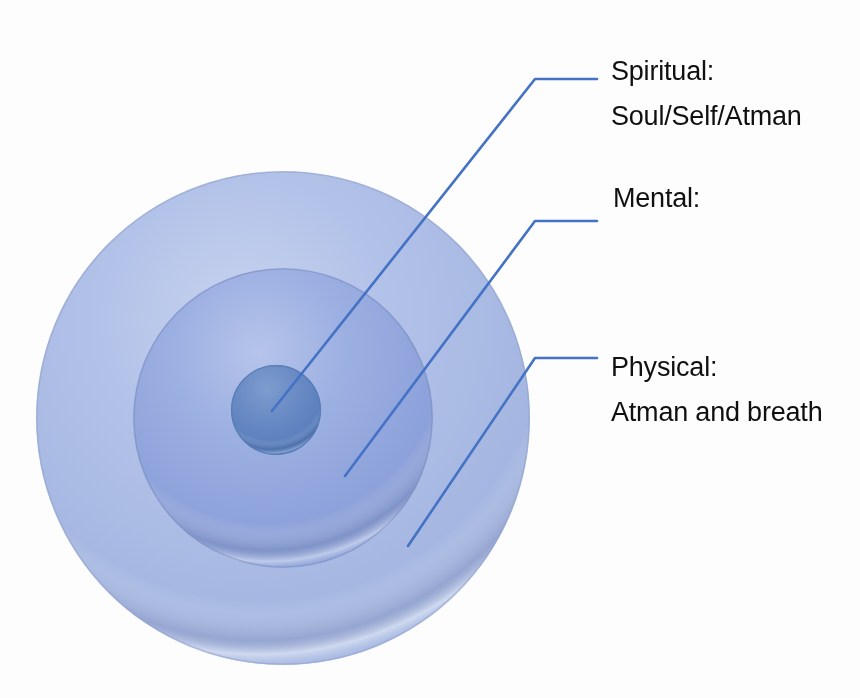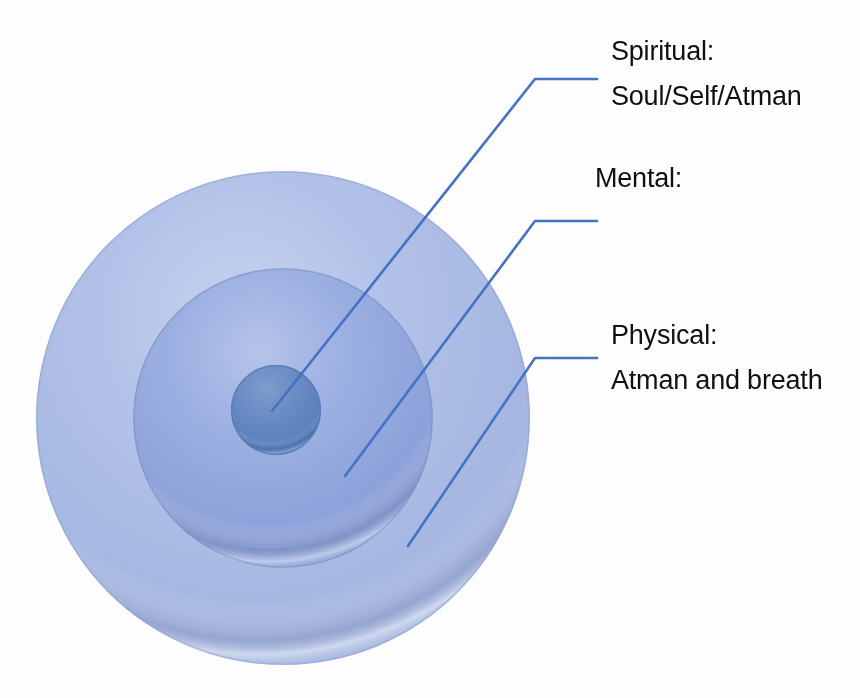--- a/index.html
+++ b/index.html
@@ -38,20 +38,21 @@
     left: 0;
     top: 0;
     width: 860px;
     height: 698px;
     pointer-events: none;
   }
 
   .label-group {
     position: absolute;
     pointer-events: auto;
+    margin-top: 20px;
   }
 
   .label-title,
   .label-desc {
     color: #101010;
     font-family: "Liberation Sans", sans-serif;
     font-size: 27px;
     line-height: 36px;
     white-space: pre;
     letter-spacing: -0.2px;
@@ -59,22 +60,22 @@
 
   .label-desc {
     margin-top: 9px;
   }
 
   .label-desc.two-line {
     line-height: 33px;
   }
 
   #label-spiritual { left: 611px; top: 33px; }
-  #label-mental    { left: 595px; top: 160px; }
-  #label-physical  { left: 611px; top: 317px; }
+  #label-mental    { left: 613px; top: 160px; }
+  #label-physical  { left: 611px; top: 329px; }
 </style>
 </head>
 <body>
 
 <div id="canvas">
 
   <svg class="diagram-svg" viewBox="0 0 860 698" xmlns="http://www.w3.org/2000/svg">
     <defs>
       <radialGradient id="gradOuter" cx="42%" cy="30%" r="78%">
         <stop offset="0%" stop-color="#C7D3EE"></stop>

